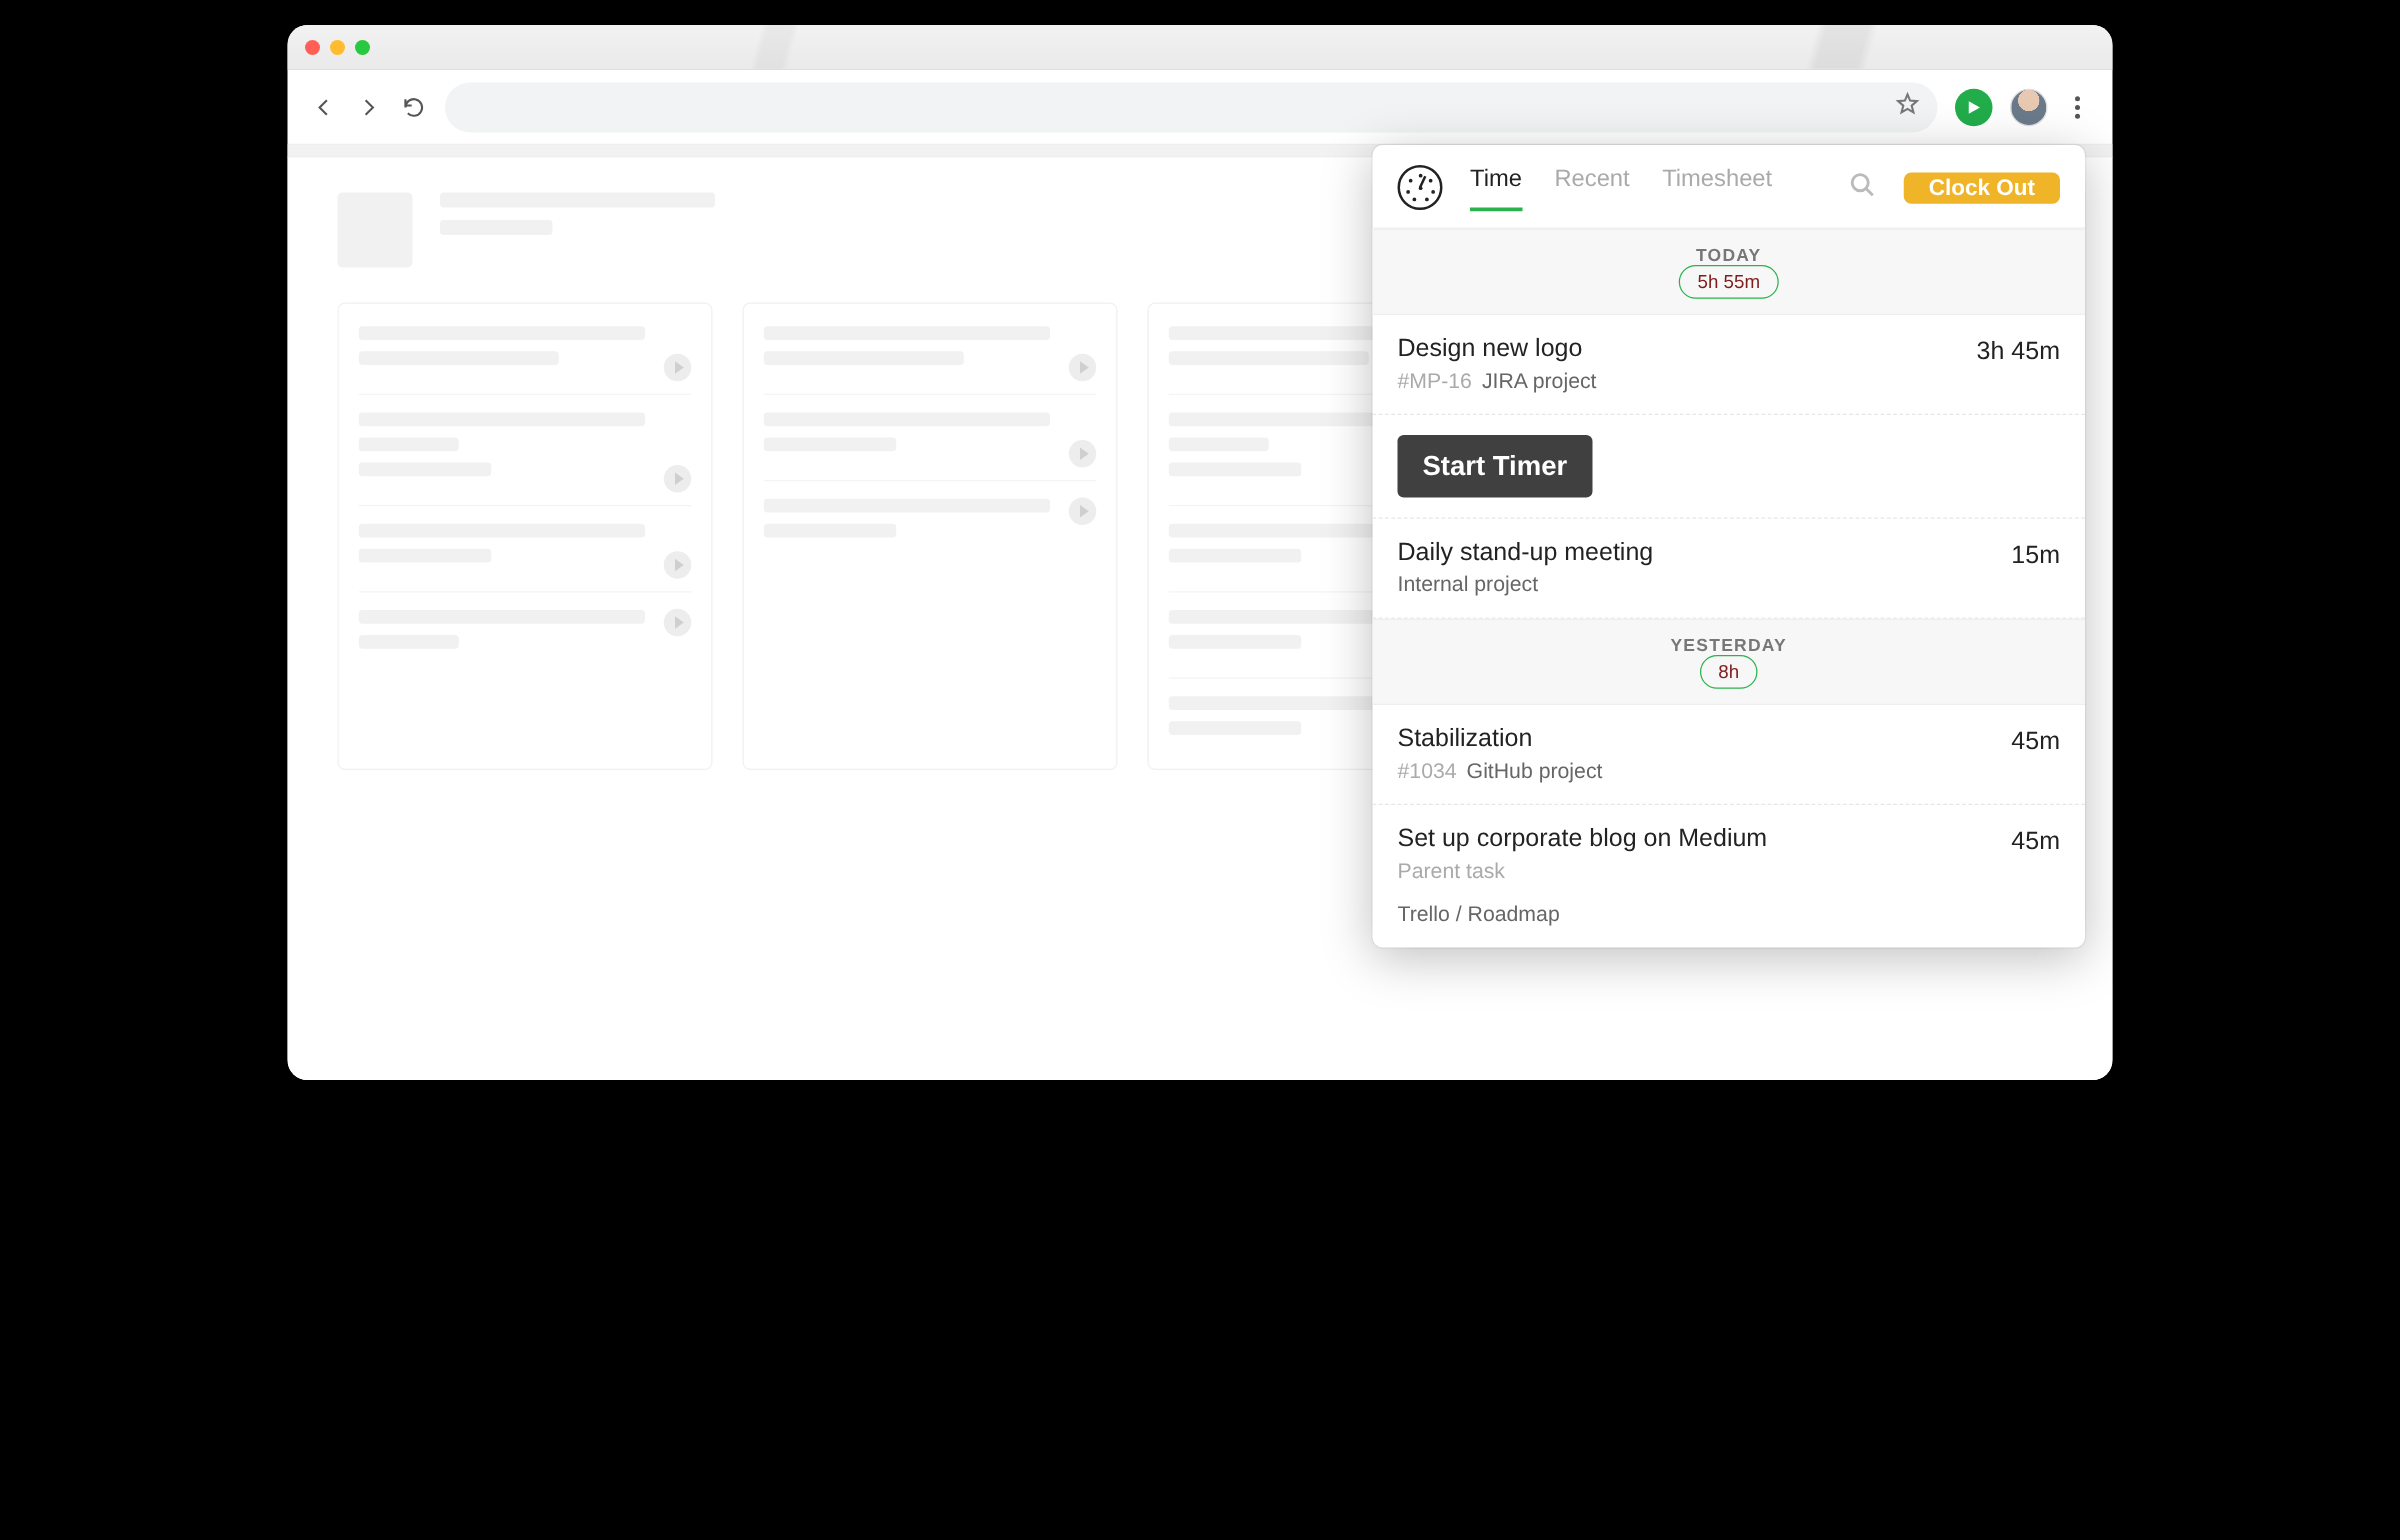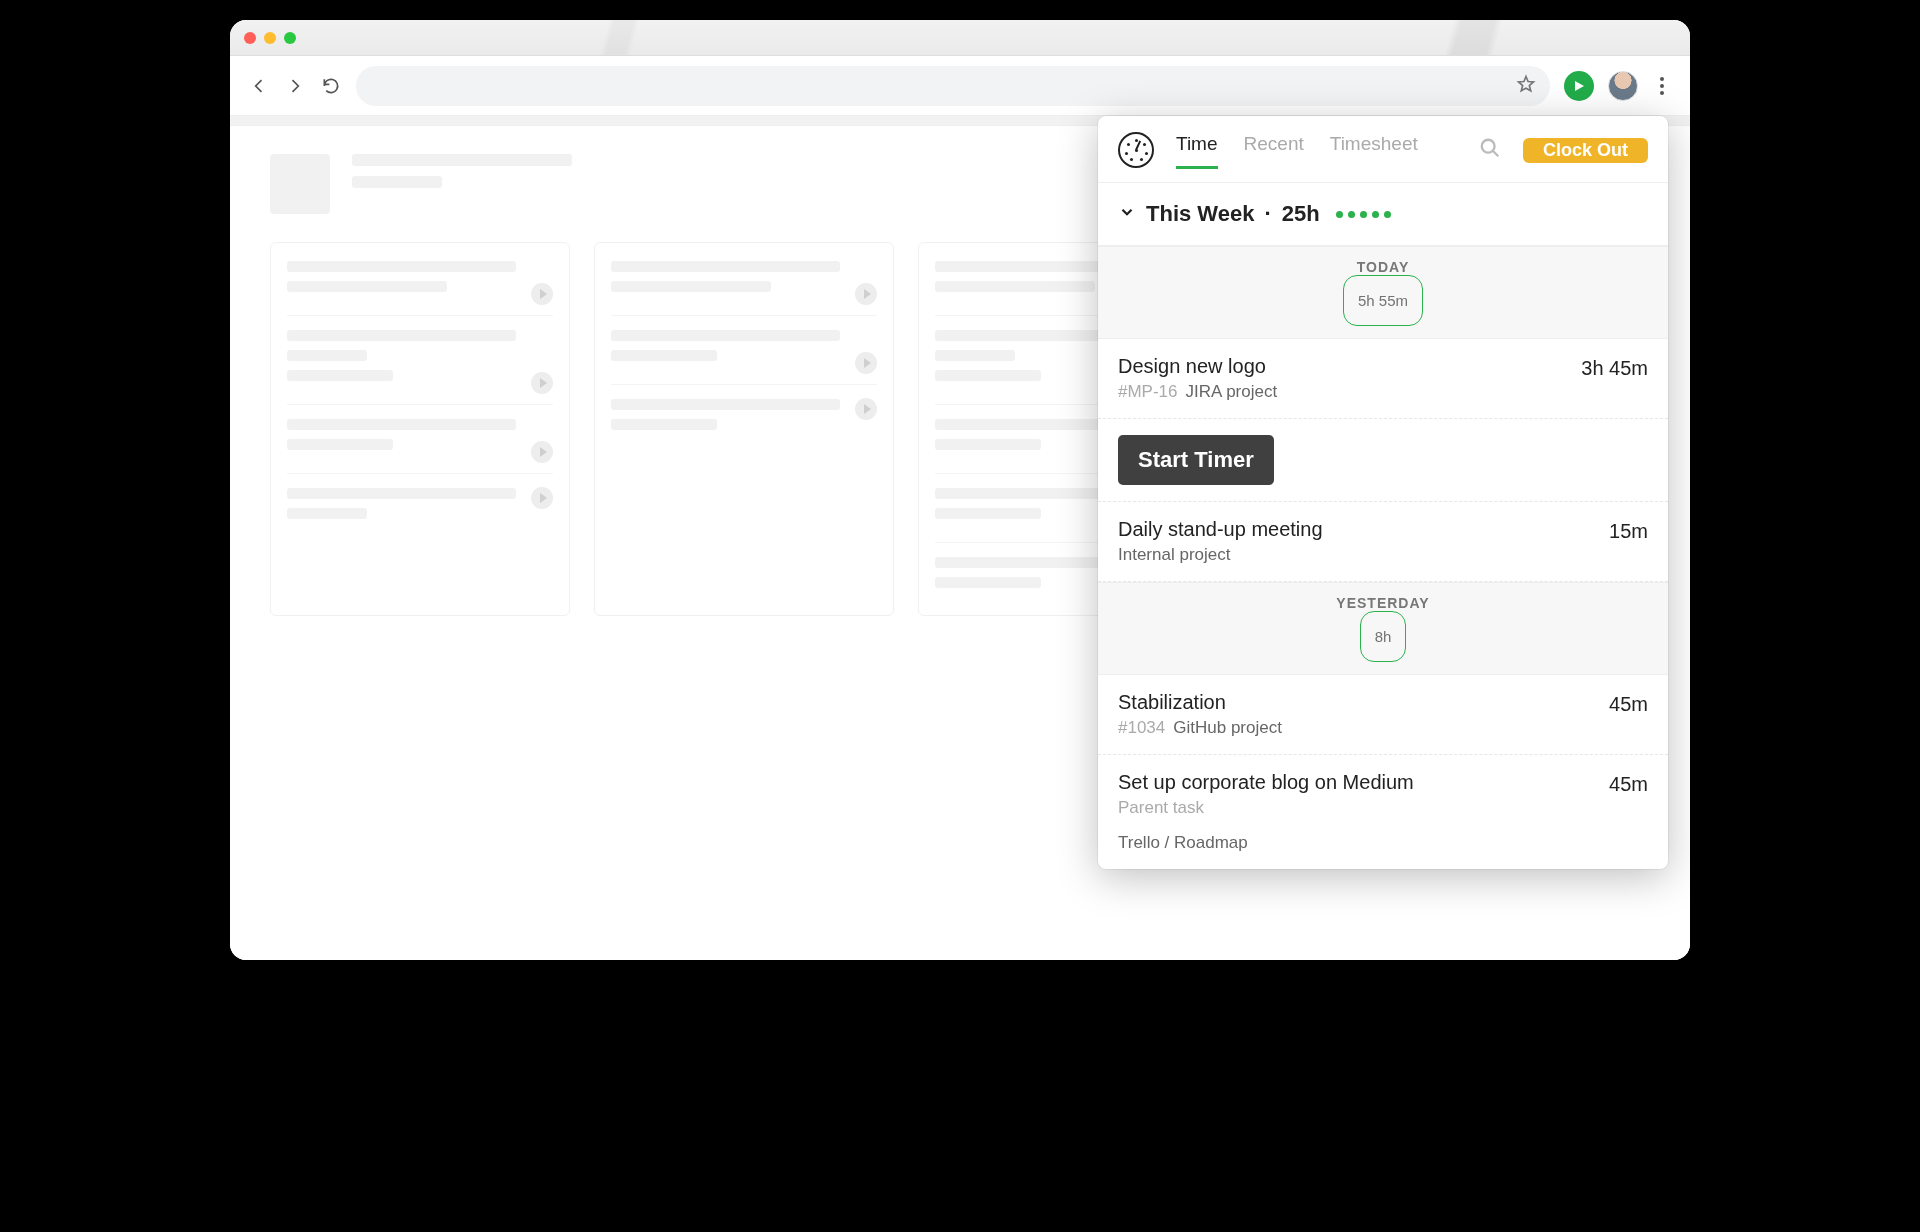--- a/index.html
+++ b/index.html
@@ -6,21 +6,21 @@
 body {
   background: #000;
   font-family: -apple-system, BlinkMacSystemFont, "Segoe UI", Helvetica, Arial, sans-serif;
   display: flex;
   align-items: flex-start;
   justify-content: center;
   padding: 20px;
 }
 .frame {
   width: 1460px;
-  height: 940px;
+  height: 844px;
   background: #fff;
   border-radius: 16px;
   overflow: hidden;
   box-shadow: 0 20px 60px rgba(0,0,0,.4);
   position: relative;
 }
 .title-bar {
   height: 36px;
   background: linear-gradient(#f2f2f2,#eaeaea);
   display: flex;
@@ -163,22 +163,22 @@
 .dots span{width:7px;height:7px;border-radius:50%;background:#2bb24c;}
 
 .day-head {
   background:#f7f7f7;
   padding:12px 20px;
   display:flex;align-items:center;justify-content:space-between;
   border-top:1px solid #eee;border-bottom:1px solid #eee;flex-direction:column;
 }
 .day-label{font-size:14px;letter-spacing:1px;color:#777;font-weight:600;}
 .pill {
-  border:1.5px solid #2bb24c;color:#737373;
-  padding:16px 14px;border-radius:14px;font-size:15px;font-weight:500;
+  border:1.5px solid #2bb24c;color:#7f1d1d;
+  padding:4px 14px;border-radius:14px;font-size:15px;font-weight:500;
 }
 .entry {
   padding:16px 20px;
   display:flex;justify-content:space-between;align-items:flex-start;
   border-bottom:1px dashed #e6e6e6;
 }
 .entry:last-child{border-bottom:none;gap:23px;}
 .e-left .title{font-size:20px;color:#222;font-weight:500;margin-bottom:4px;}
 .e-left .sub{font-size:17px;color:#666;}
 .e-left .sub .tag{color:#aaa;margin-right:8px;}
@@ -335,37 +335,20 @@
       </div>
       <span class="search-ic">
         <svg viewBox="0 0 24 24">
             <circle cx="10" cy="10" r="7"></circle>
             <path d="M21 21l-6-6"></path>
           </svg>
       </span>
       <button class="clock-btn">Clock Out</button>
     </div>
 
-    <div class="week-row">
-      <span class="chev">
-        <svg viewBox="0 0 24 24">
-            <path d="M6 9l6 6 6-6"></path>
-          </svg>
-      </span>
-      <span>This Week</span>
-      <span>·</span>
-      <span>25h</span>
-      <div class="dots">
-        <span></span>
-          <span></span>
-          <span></span>
-          <span></span>
-          <span></span>
-      </div>
-    </div>
 
     <div class="day-head">
       <span class="day-label">TODAY</span>
       <span class="pill">5h 55m</span>
     </div>
 
     <div class="entry">
       <div class="e-left">
         <div class="title">Design new logo</div>
         <div class="sub"><span class="tag">#MP-16</span><span>JIRA project</span></div>

